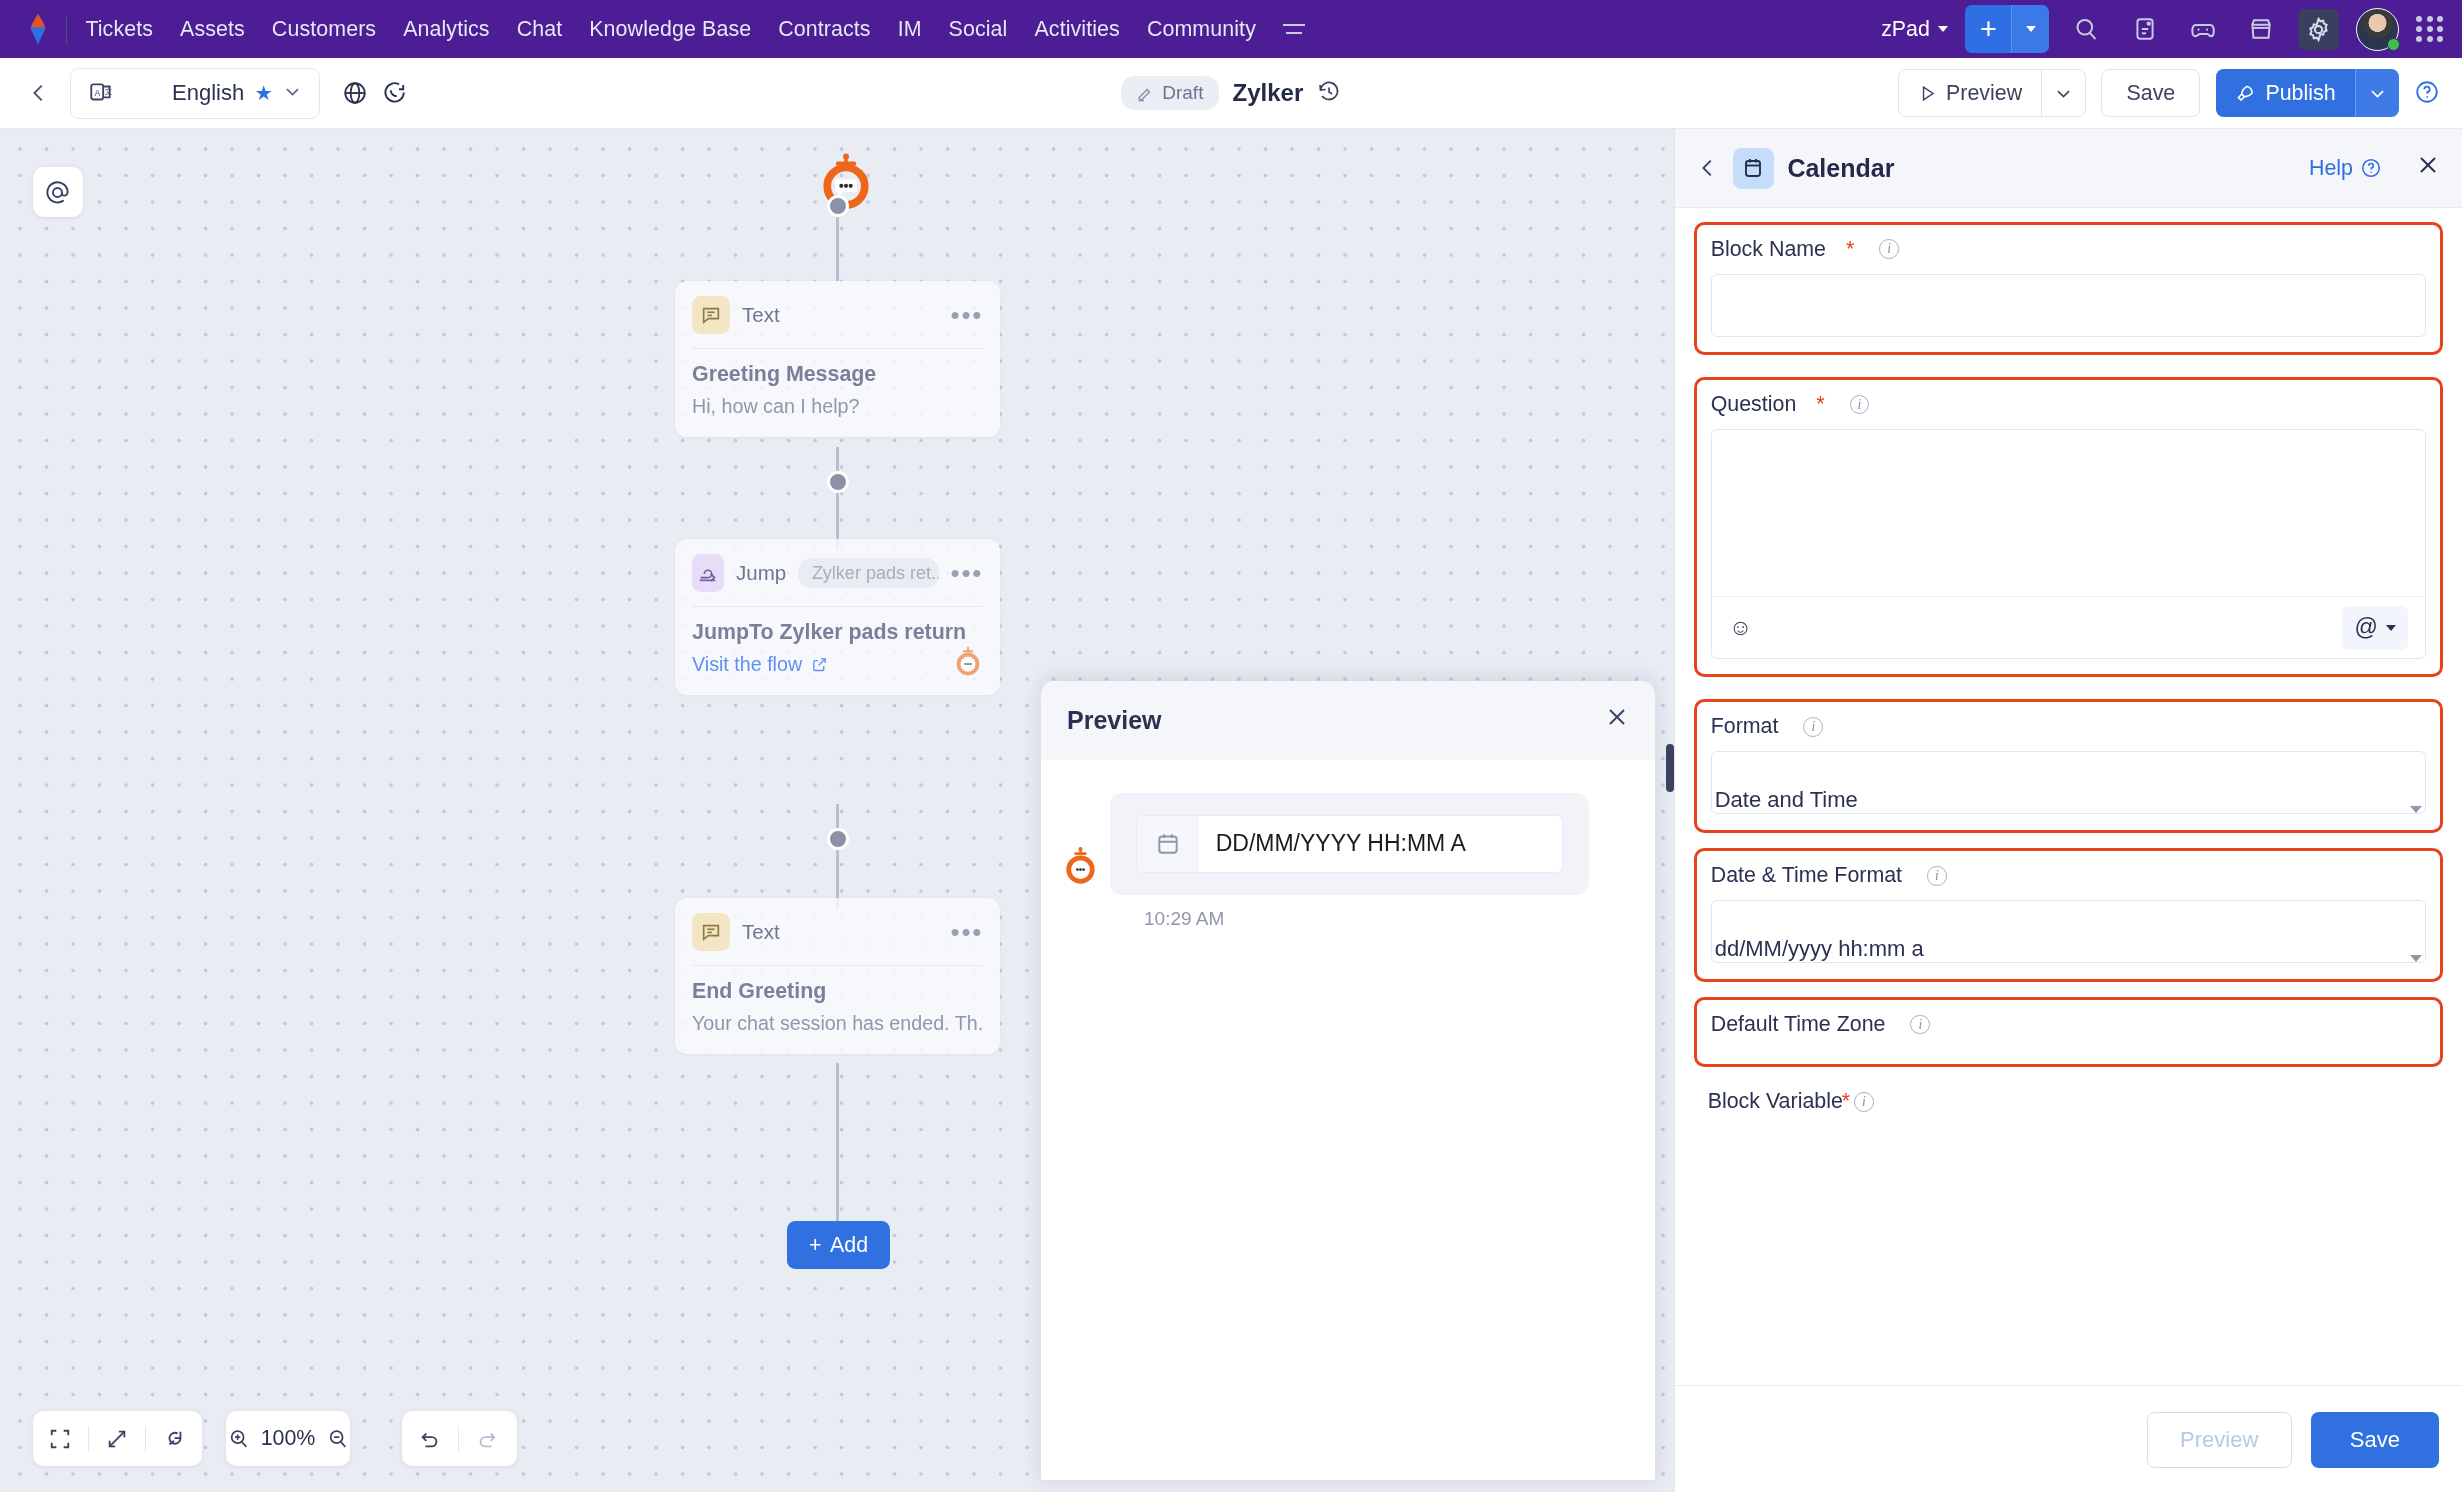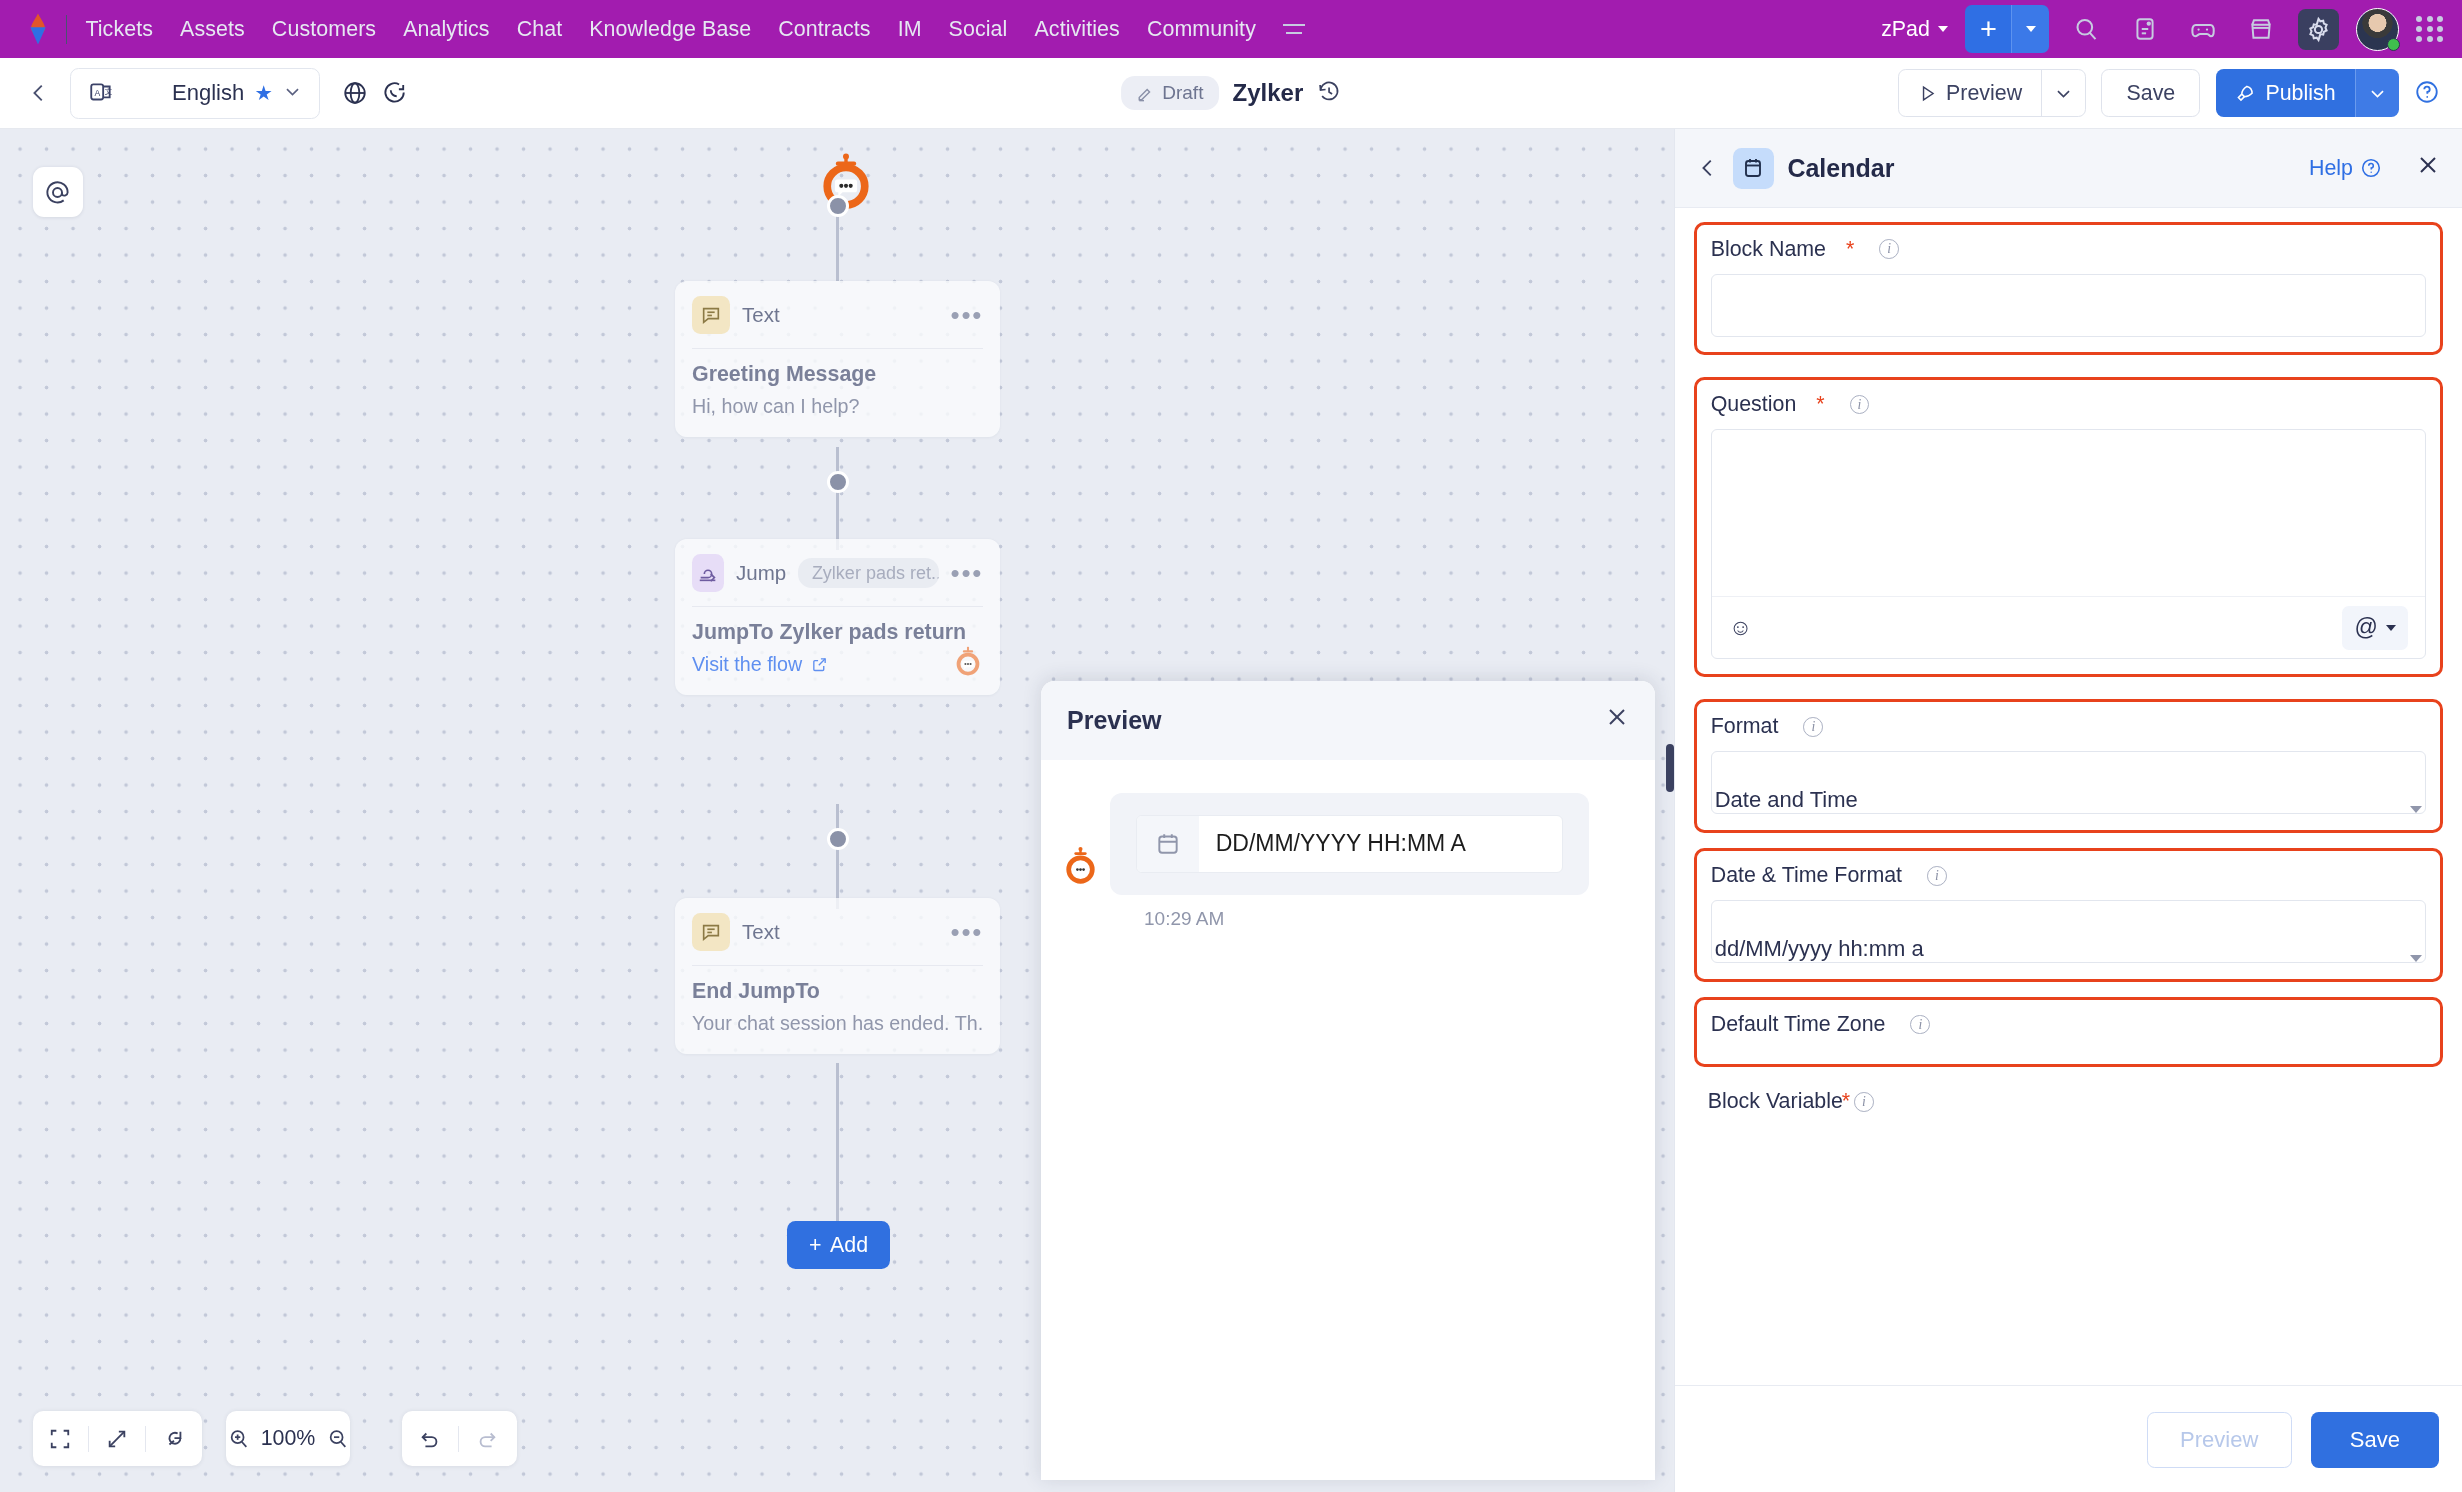--- a/index.html
+++ b/index.html
@@ -7,21 +7,21 @@
     width: 2462px; height: 1493px;
     font-family: "Liberation Sans", sans-serif;
     background: #ffffff;
     overflow: hidden;
   }
   .app { position: relative; width: 2462px; height: 1493px; }
 
   
   .topnav {
     position: absolute; top: 0; left: 0; width: 2462px; height: 58px;
-    background: #a21caf; display: flex; align-items: center;
+    background: #4c1d95; display: flex; align-items: center;
     padding: 0 19px;
   }
   .brand-logo { width: 38px; height: 38px; position: relative; flex: 0 0 auto; margin-right: 8.5px; }
   .brand-sep { width: 0.9px; height: 29px; background: #4c5171; margin-right: 19px; }
   .nav-items { display: flex; align-items: center; gap: 27px; }
   .nav-item {
     color: #e6e8f2; font-size: 21.4px; white-space: nowrap; cursor: pointer;
     letter-spacing: 0.1px;
   }
   .nav-right { margin-left: auto; display: flex; align-items: center; gap: 17px; }
@@ -453,21 +453,21 @@
           <svg width="22" height="22" viewBox="0 0 24 24" fill="none" stroke="#8c7a45" stroke-width="1.8">
             <path d="M4 5h16v11H9l-5 4V5z"></path>
               <line x1="8" y1="9" x2="16" y2="9"></line>
               <line x1="8" y1="12.5" x2="13" y2="12.5"></line>
           </svg>
         </div>
         <div class="node-type">Text</div>
         <div class="node-dots">•••</div>
       </div>
       <div class="node-div"></div>
-      <div class="node-title">End JumpTo</div>
+      <div class="node-title">End Greeting</div>
       <div class="node-sub">Your chat session has ended. Th...</div>
     </div>
 
     <div class="conn" style="top:934px; height:162px;"></div>
 
     <div class="add-btn">
       <span>+</span>
       <span>Add</span>
     </div>
 

